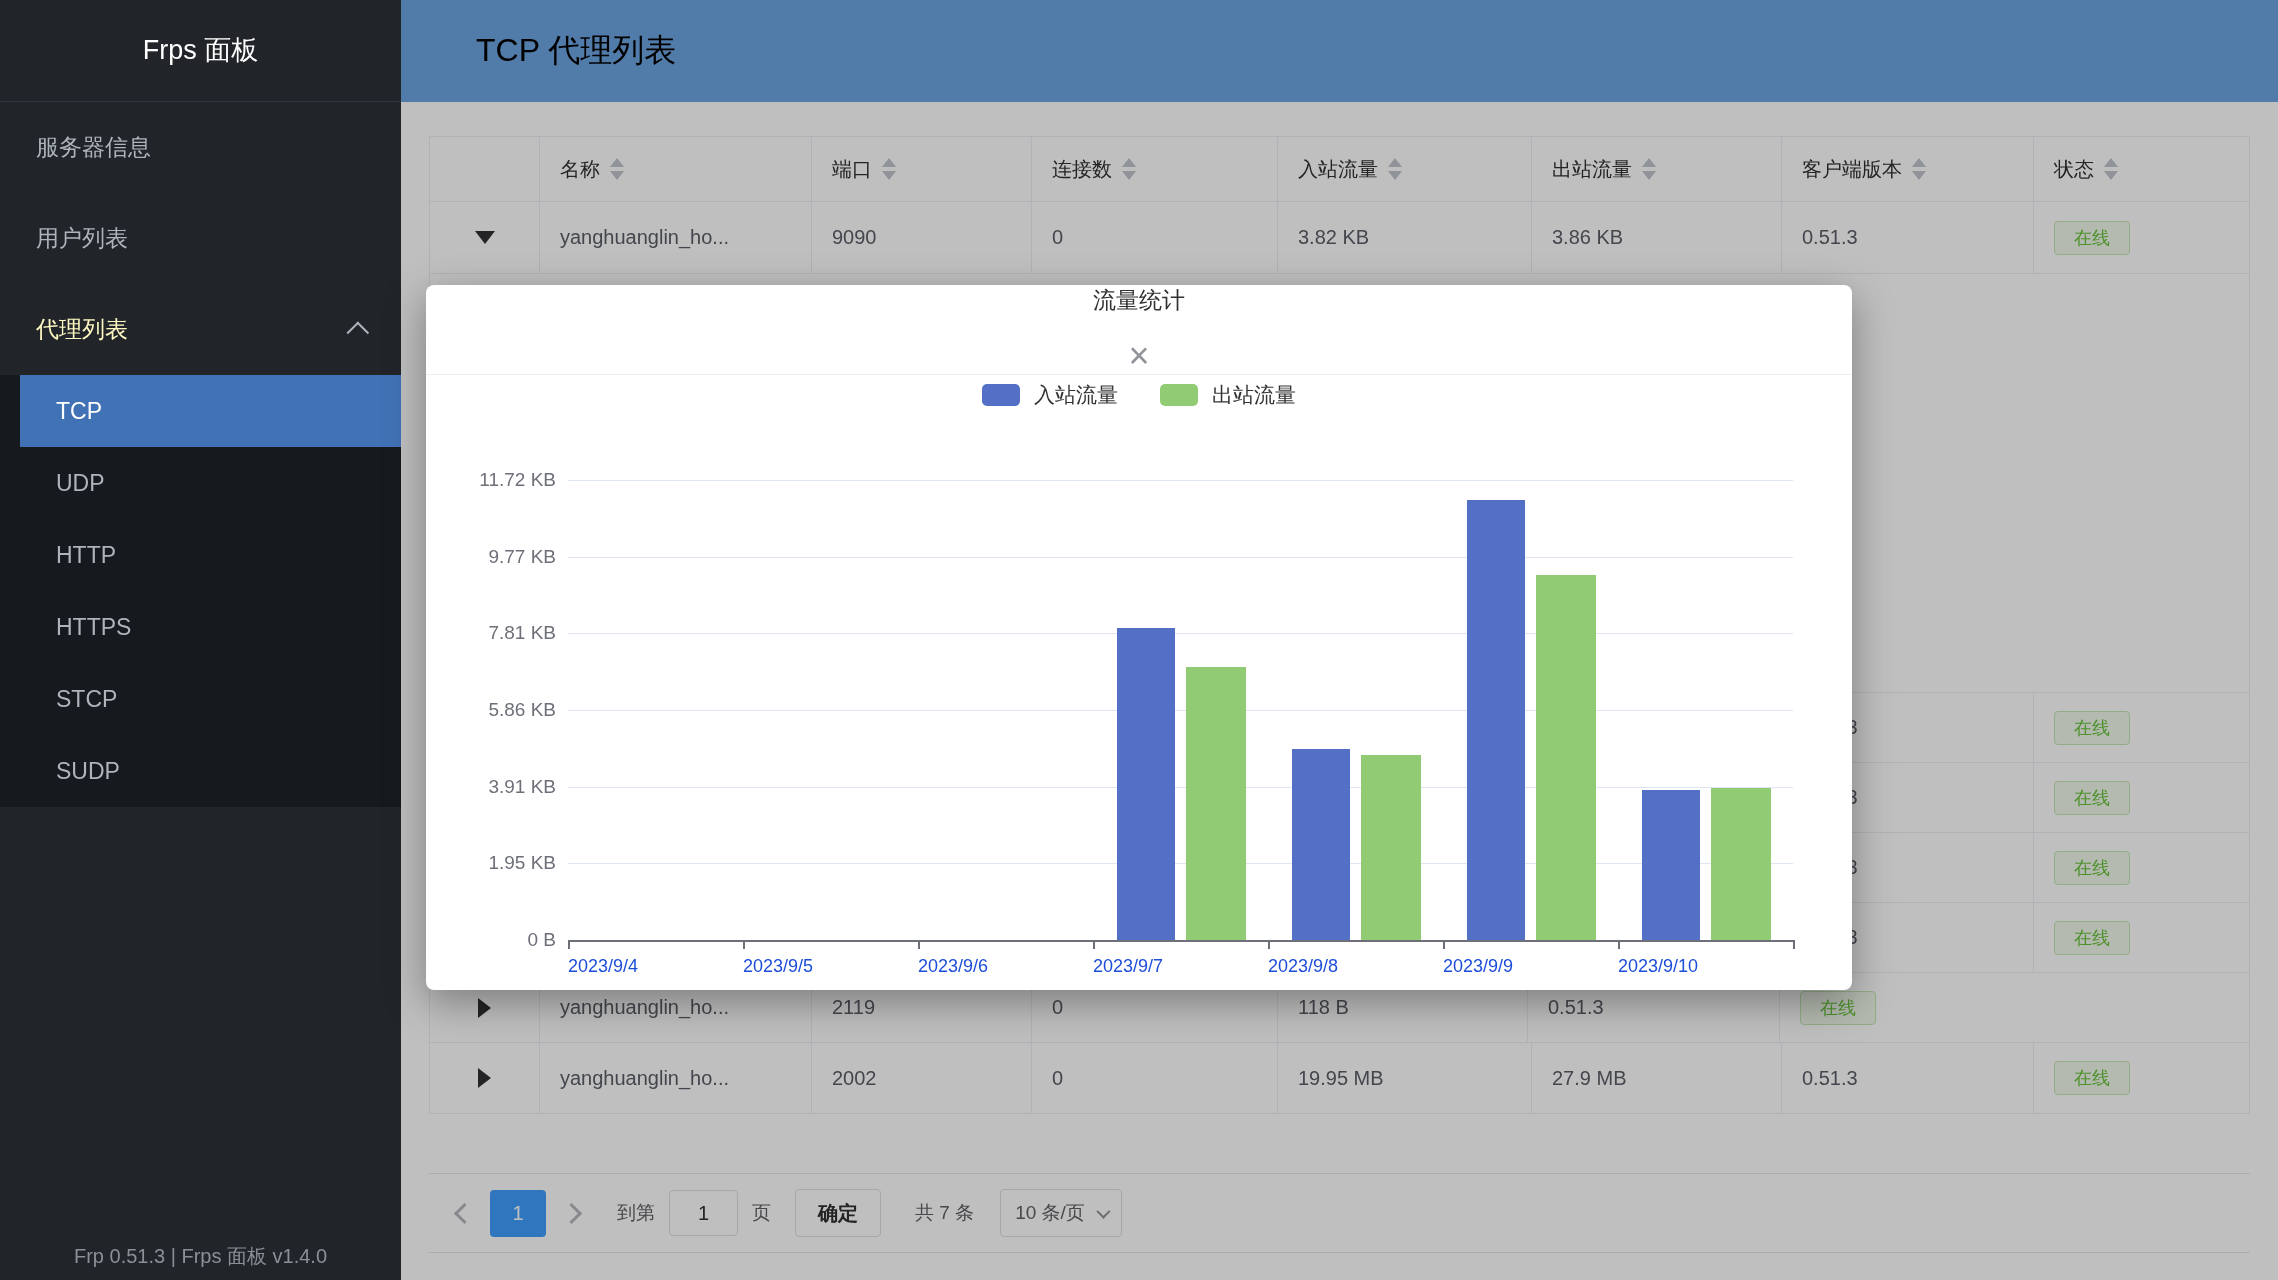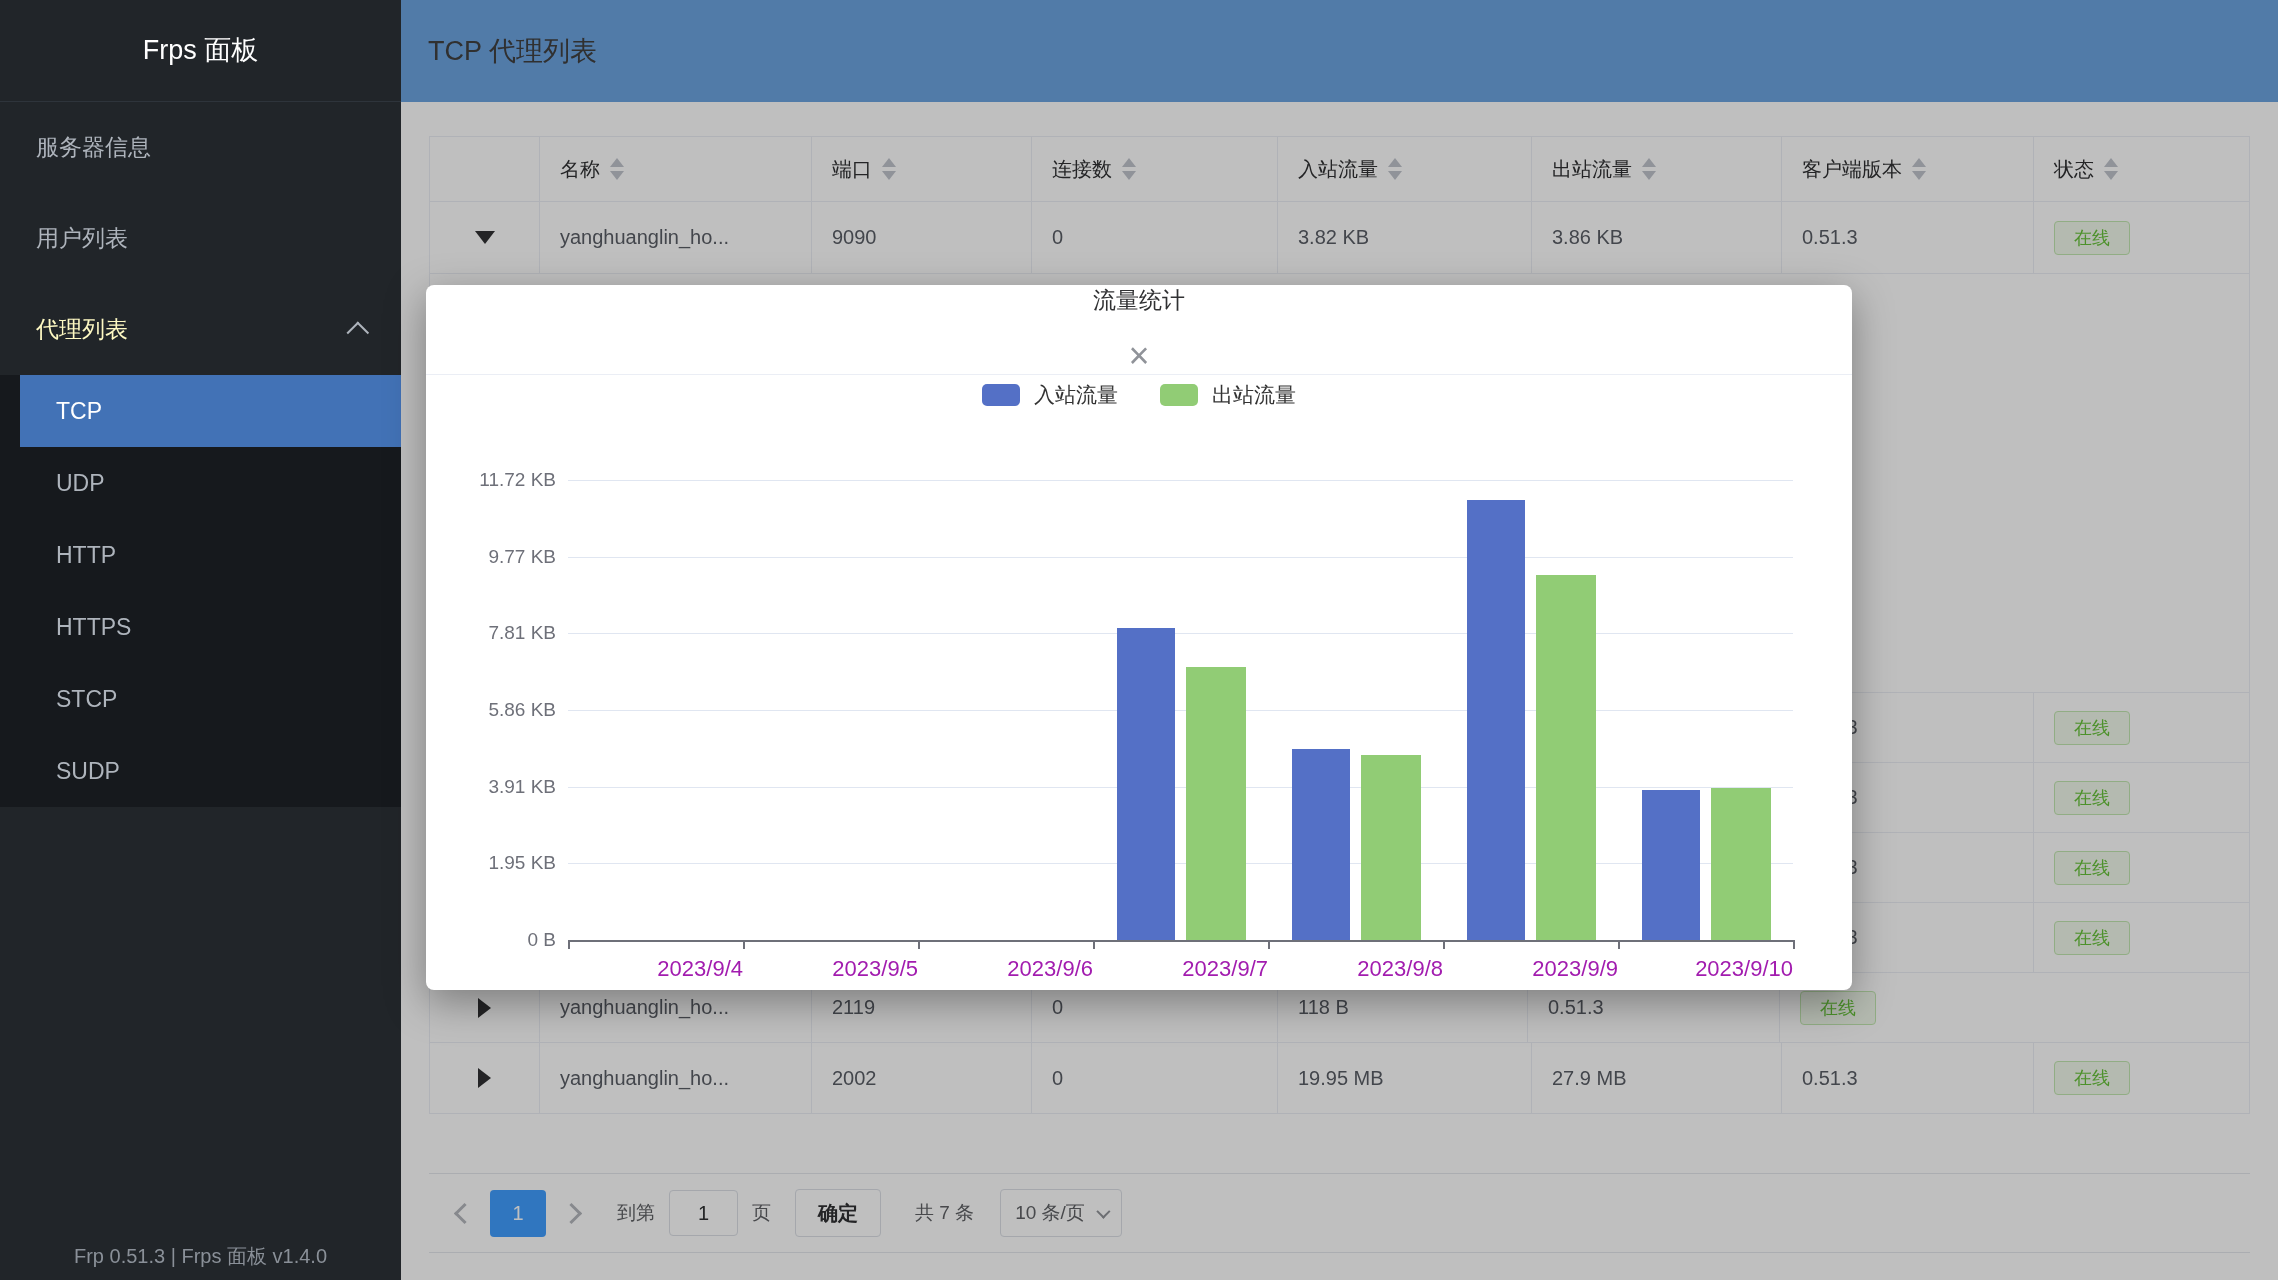--- a/index.html
+++ b/index.html
@@ -21,21 +21,21 @@
   .submenu-item.active { background:#4272b6; color:#ffffff; }
   .sidebar-footer { position:absolute; bottom:10px; width:100%; text-align:center;
                     color:#8a9098; font-size:20px; }
   .chev-up { width:16px; height:16px; border-top:2px solid #aeb4bc; border-right:2px solid #aeb4bc;
              transform:rotate(-45deg) translateY(4px); }
 
   
   .main { position:absolute; left:401px; top:0; width:1877px; height:1280px; background:#ffffff; }
   .main-header { height:102px; background:#6da4e1; display:flex; align-items:center;
                  padding-left:27px; }
-  .main-title { color:#404040; font-size:27px; }
+  .main-title { color:#000000; font-size:32px;margin-left:48px; }
 
   
   .table { position:absolute; left:28px; top:136px; width:1821px;
            border:1px solid #ebeef5; font-size:20px; color:#5a5e66; background:#fff; }
   .tr { display:flex; border-bottom:1px solid #ebeef5; background:#fff; }
   .tr:last-child { border-bottom:none; }
   .td, .th { display:flex; align-items:center; padding-left:20px;
              border-right:1px solid #ebeef5; overflow:hidden; white-space:nowrap; }
   .td:last-child, .th:last-child { border-right:none; }
   .th { font-weight:normal; color:#303133; }
@@ -94,21 +94,21 @@
   .legend { position:absolute; left:0; top:96px; width:100%; display:flex;
             justify-content:center; align-items:center; gap:42px; }
   .legend-item { display:flex; align-items:center; gap:14px; font-size:21px; color:#333; cursor:pointer; }
   .legend-swatch { width:38px; height:22px; border-radius:5px; }
 
   .chart { position:absolute; left:0; top:0; width:1426px; height:705px; pointer-events:none; }
   .gridline { position:absolute; height:1px; background:#e0e6f1; }
   .axis-line { position:absolute; height:2px; background:#6e7079; }
   .axis-tick { position:absolute; width:2px; height:9px; background:#6e7079; }
   .y-label { position:absolute; width:120px; text-align:right; font-size:19px; color:#6e7079; }
-  .x-label { position:absolute; width:175px; text-align:right; font-size:22px; color:#a21caf; }
+  .x-label { position:absolute; width:175px; text-align:left; font-size:18px; color:#1d4ed8; }
   .bar { position:absolute; }
 </style>
 </head>
 <body>
 
 <div class="app">
 
   <aside class="sidebar">
     <div class="sidebar-title">Frps 面板</div>
     <nav id="menu-root">

